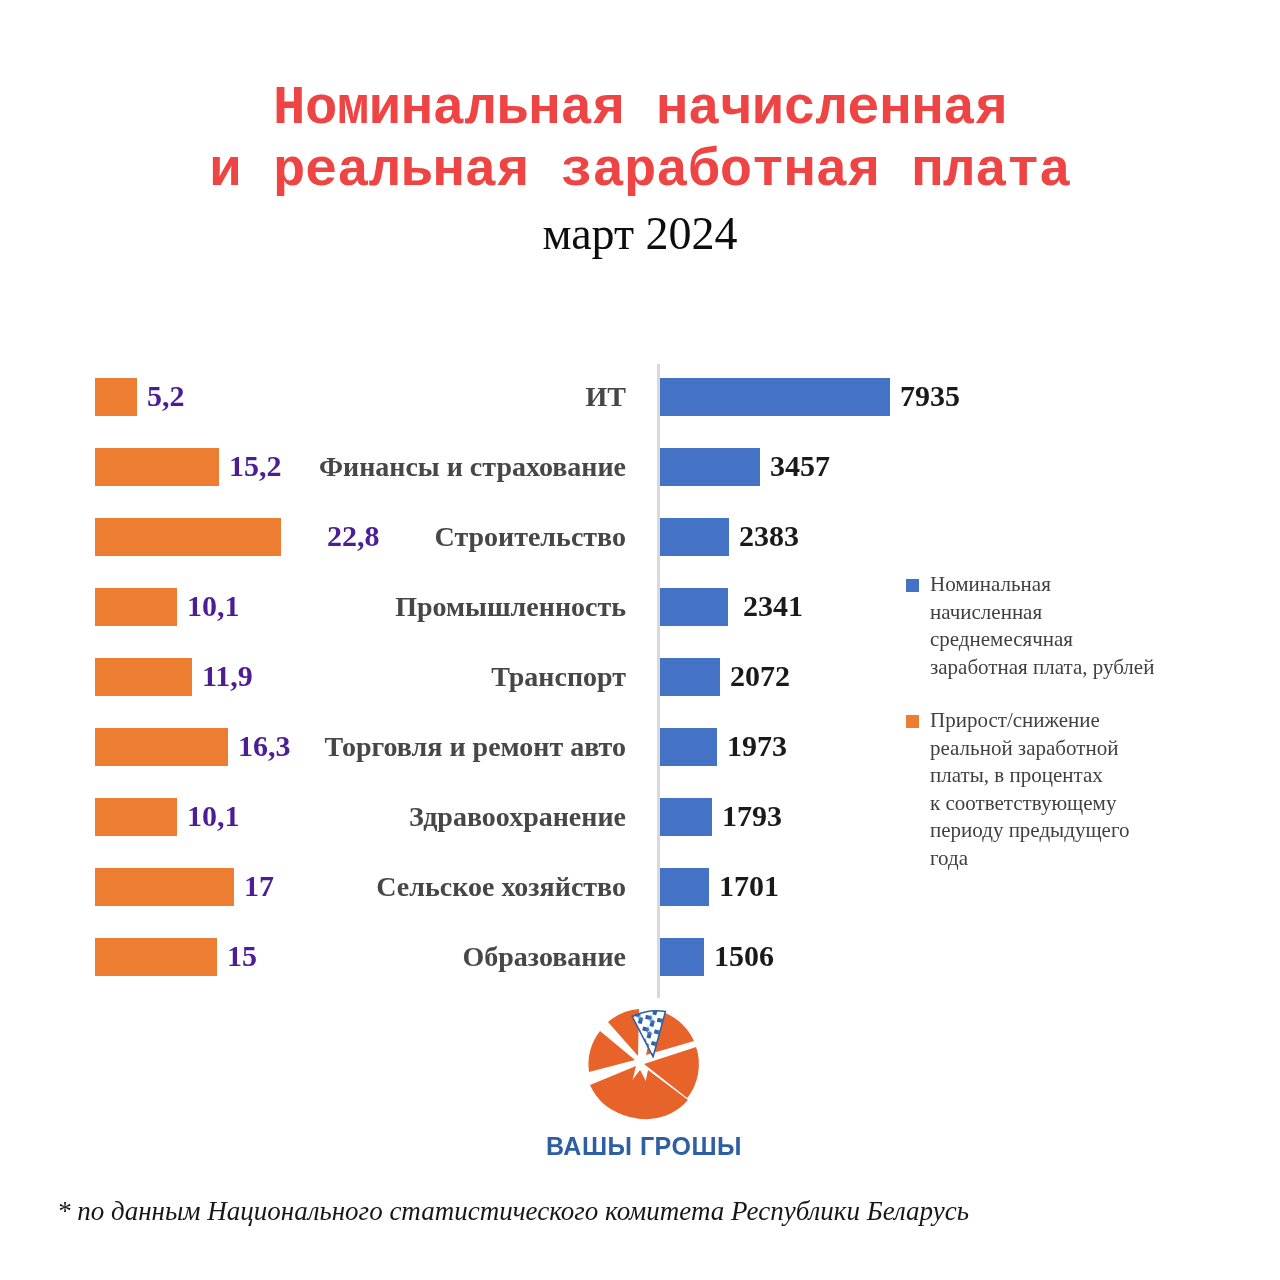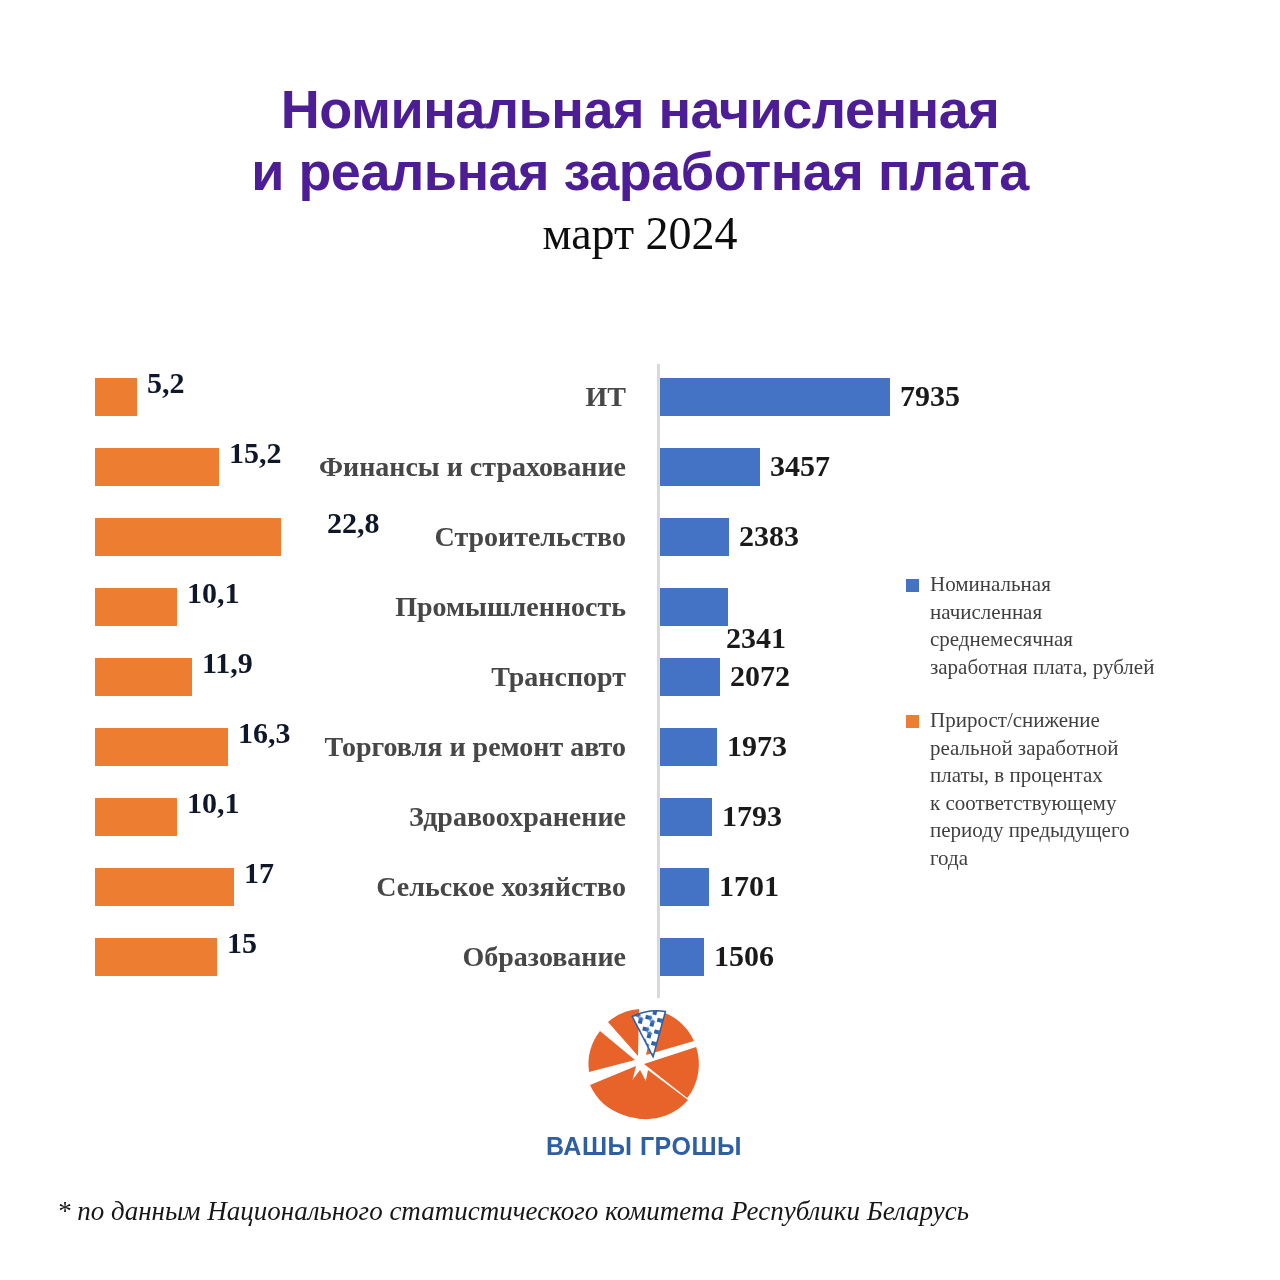--- a/index.html
+++ b/index.html
@@ -17,25 +17,25 @@
 
   
   .title-block {
     position: absolute;
     top: 78px;
     left: 0;
     width: 1280px;
     text-align: center;
   }
   .title-line {
-    font-family: Liberation Sans, sans-serif;
+    font-family: Liberation Mono, monospace;
     font-weight: bold;
     font-size: 54px;
     line-height: 62px;
-    color: #4c1d95;
+    color: #ef4444;
     letter-spacing: -0.5px;
   }
   .subtitle-line {
     font-family: "Liberation Serif", "DejaVu Serif", serif;
     font-weight: normal;
     font-size: 46px;
     line-height: 60px;
     color: #0d0d0d;
     margin-top: 2px;
   }
@@ -73,26 +73,26 @@
   }
   .bar-orange {
     position: absolute;
     left: 95px;
     top: 16px;
     height: 38px;
     background: #ED7D31;
   }
   .val-orange {
     position: absolute;
-    top: 0;
+    top: 13px;
     font-family: "Liberation Serif", "DejaVu Serif", serif;
     font-weight: bold;
     font-size: 30px;
     line-height: 42px;
-    color: #0f172a;
+    color: #4c1d95;
     white-space: nowrap;
   }
   .cat-label {
     position: absolute;
     right: 14px;
     top: 14px;
     width: 520px;
     text-align: right;
     font-family: "Liberation Serif", "DejaVu Serif", serif;
     font-weight: bold;
@@ -239,21 +239,21 @@
         </div>
       </div>
       <div class="row" style="top: 210px;">
         <div class="left-half">
           <div class="bar-orange" style="width: 82px;"></div>
           <div class="val-orange" style="left: 187px;">10,1</div>
           <div class="cat-label">Промышленность</div>
         </div>
         <div class="right-half">
           <div class="bar-blue" style="width: 68px;"></div>
-          <div class="val-blue" style="left: 66px; margin-top: 32px;">2341</div>
+          <div class="val-blue" style="left: 83px;">2341</div>
         </div>
       </div>
       <div class="row" style="top: 280px;">
         <div class="left-half">
           <div class="bar-orange" style="width: 97px;"></div>
           <div class="val-orange" style="left: 202px;">11,9</div>
           <div class="cat-label">Транспорт</div>
         </div>
         <div class="right-half">
           <div class="bar-blue" style="width: 60px;"></div>

